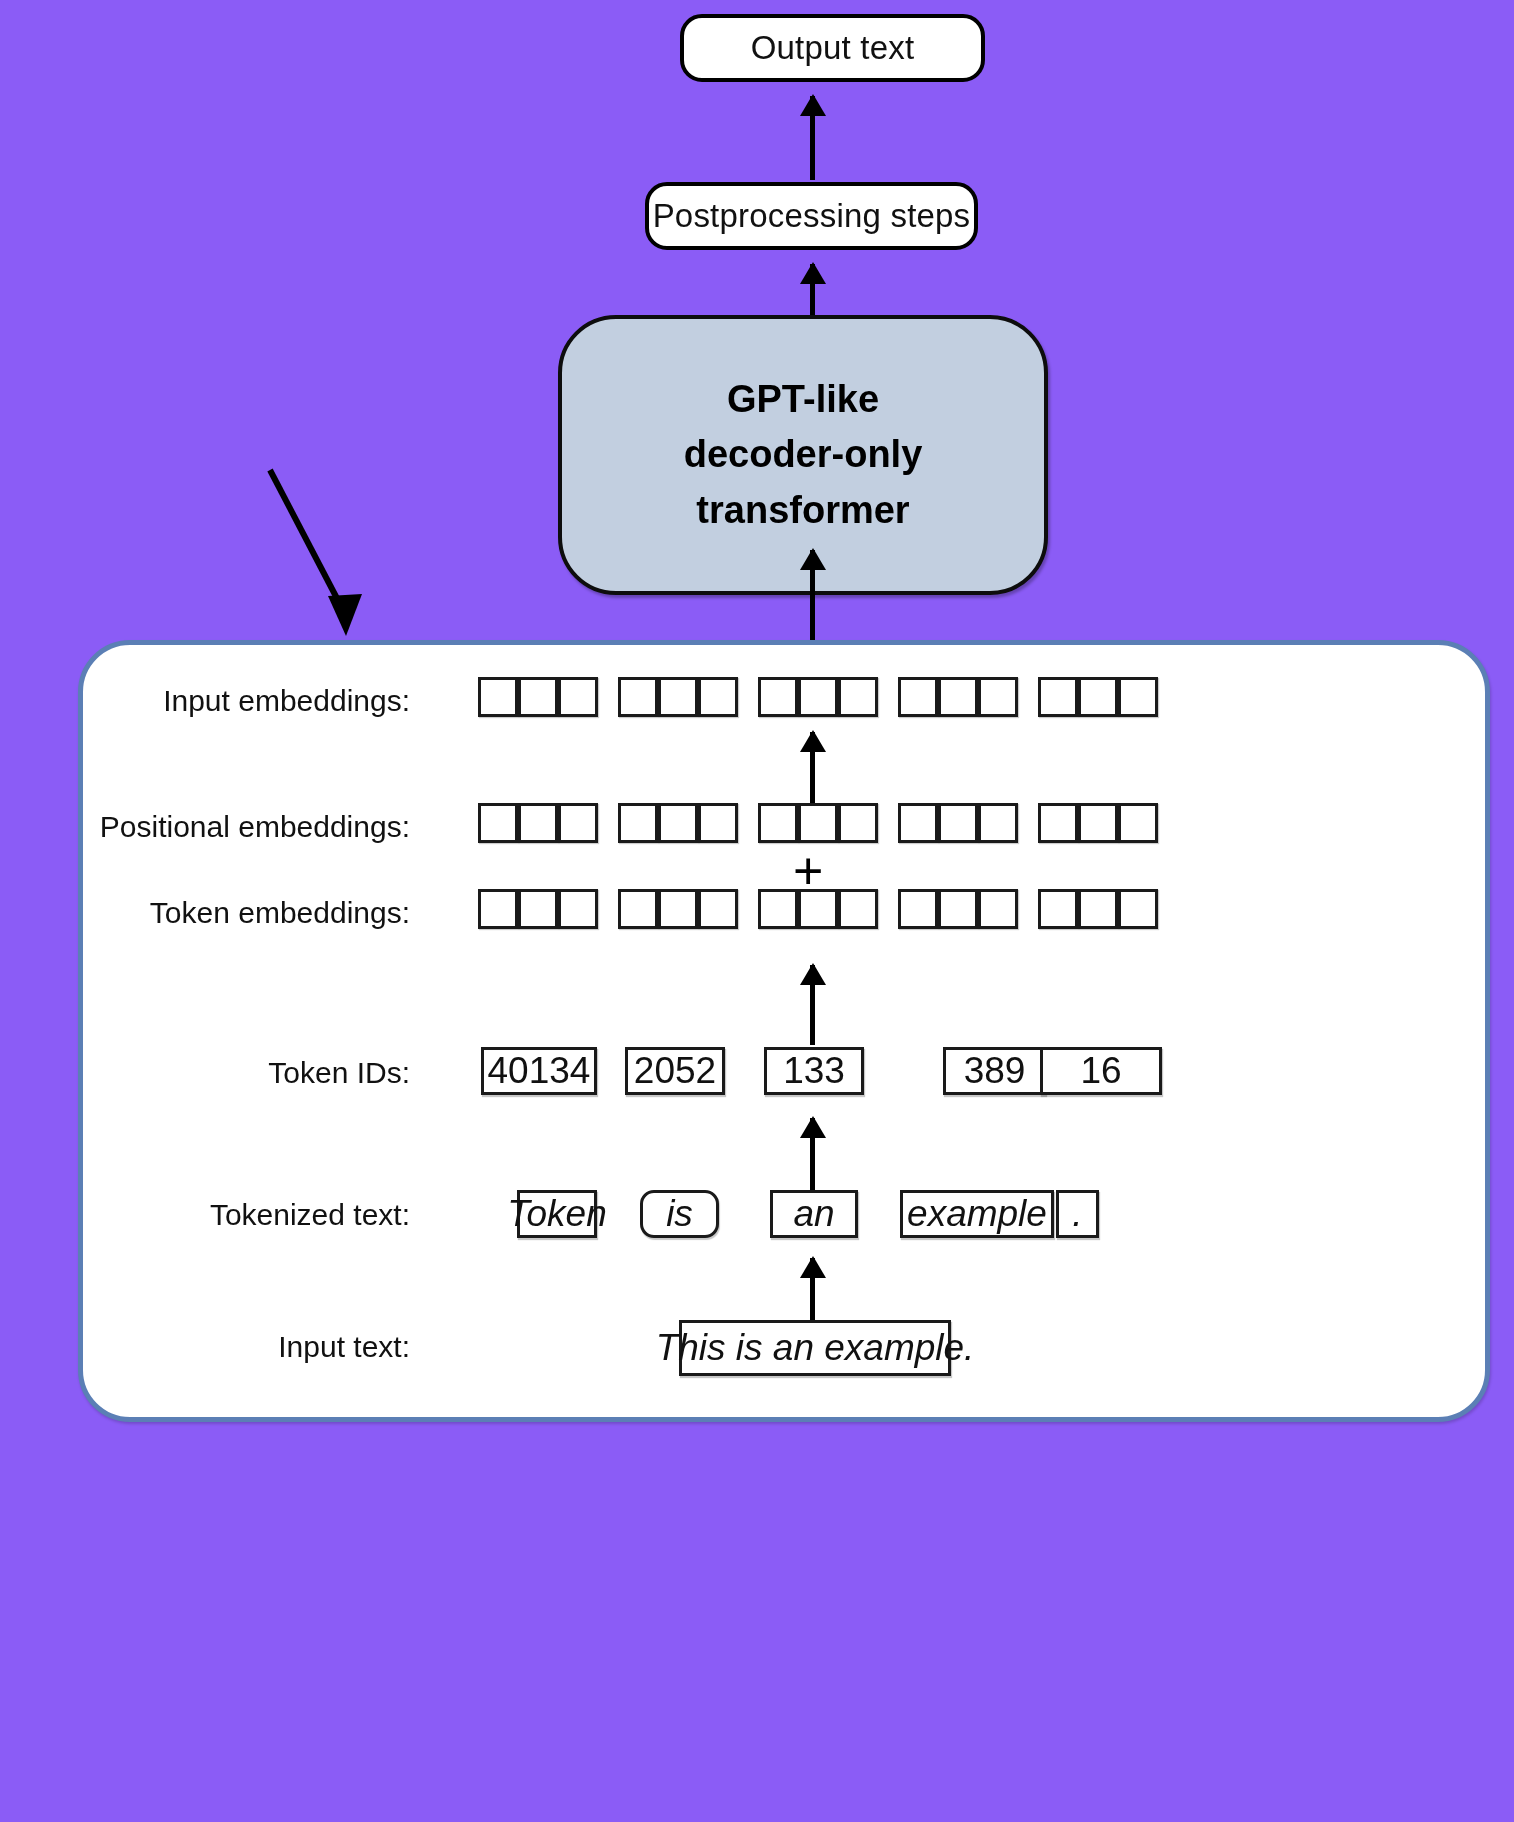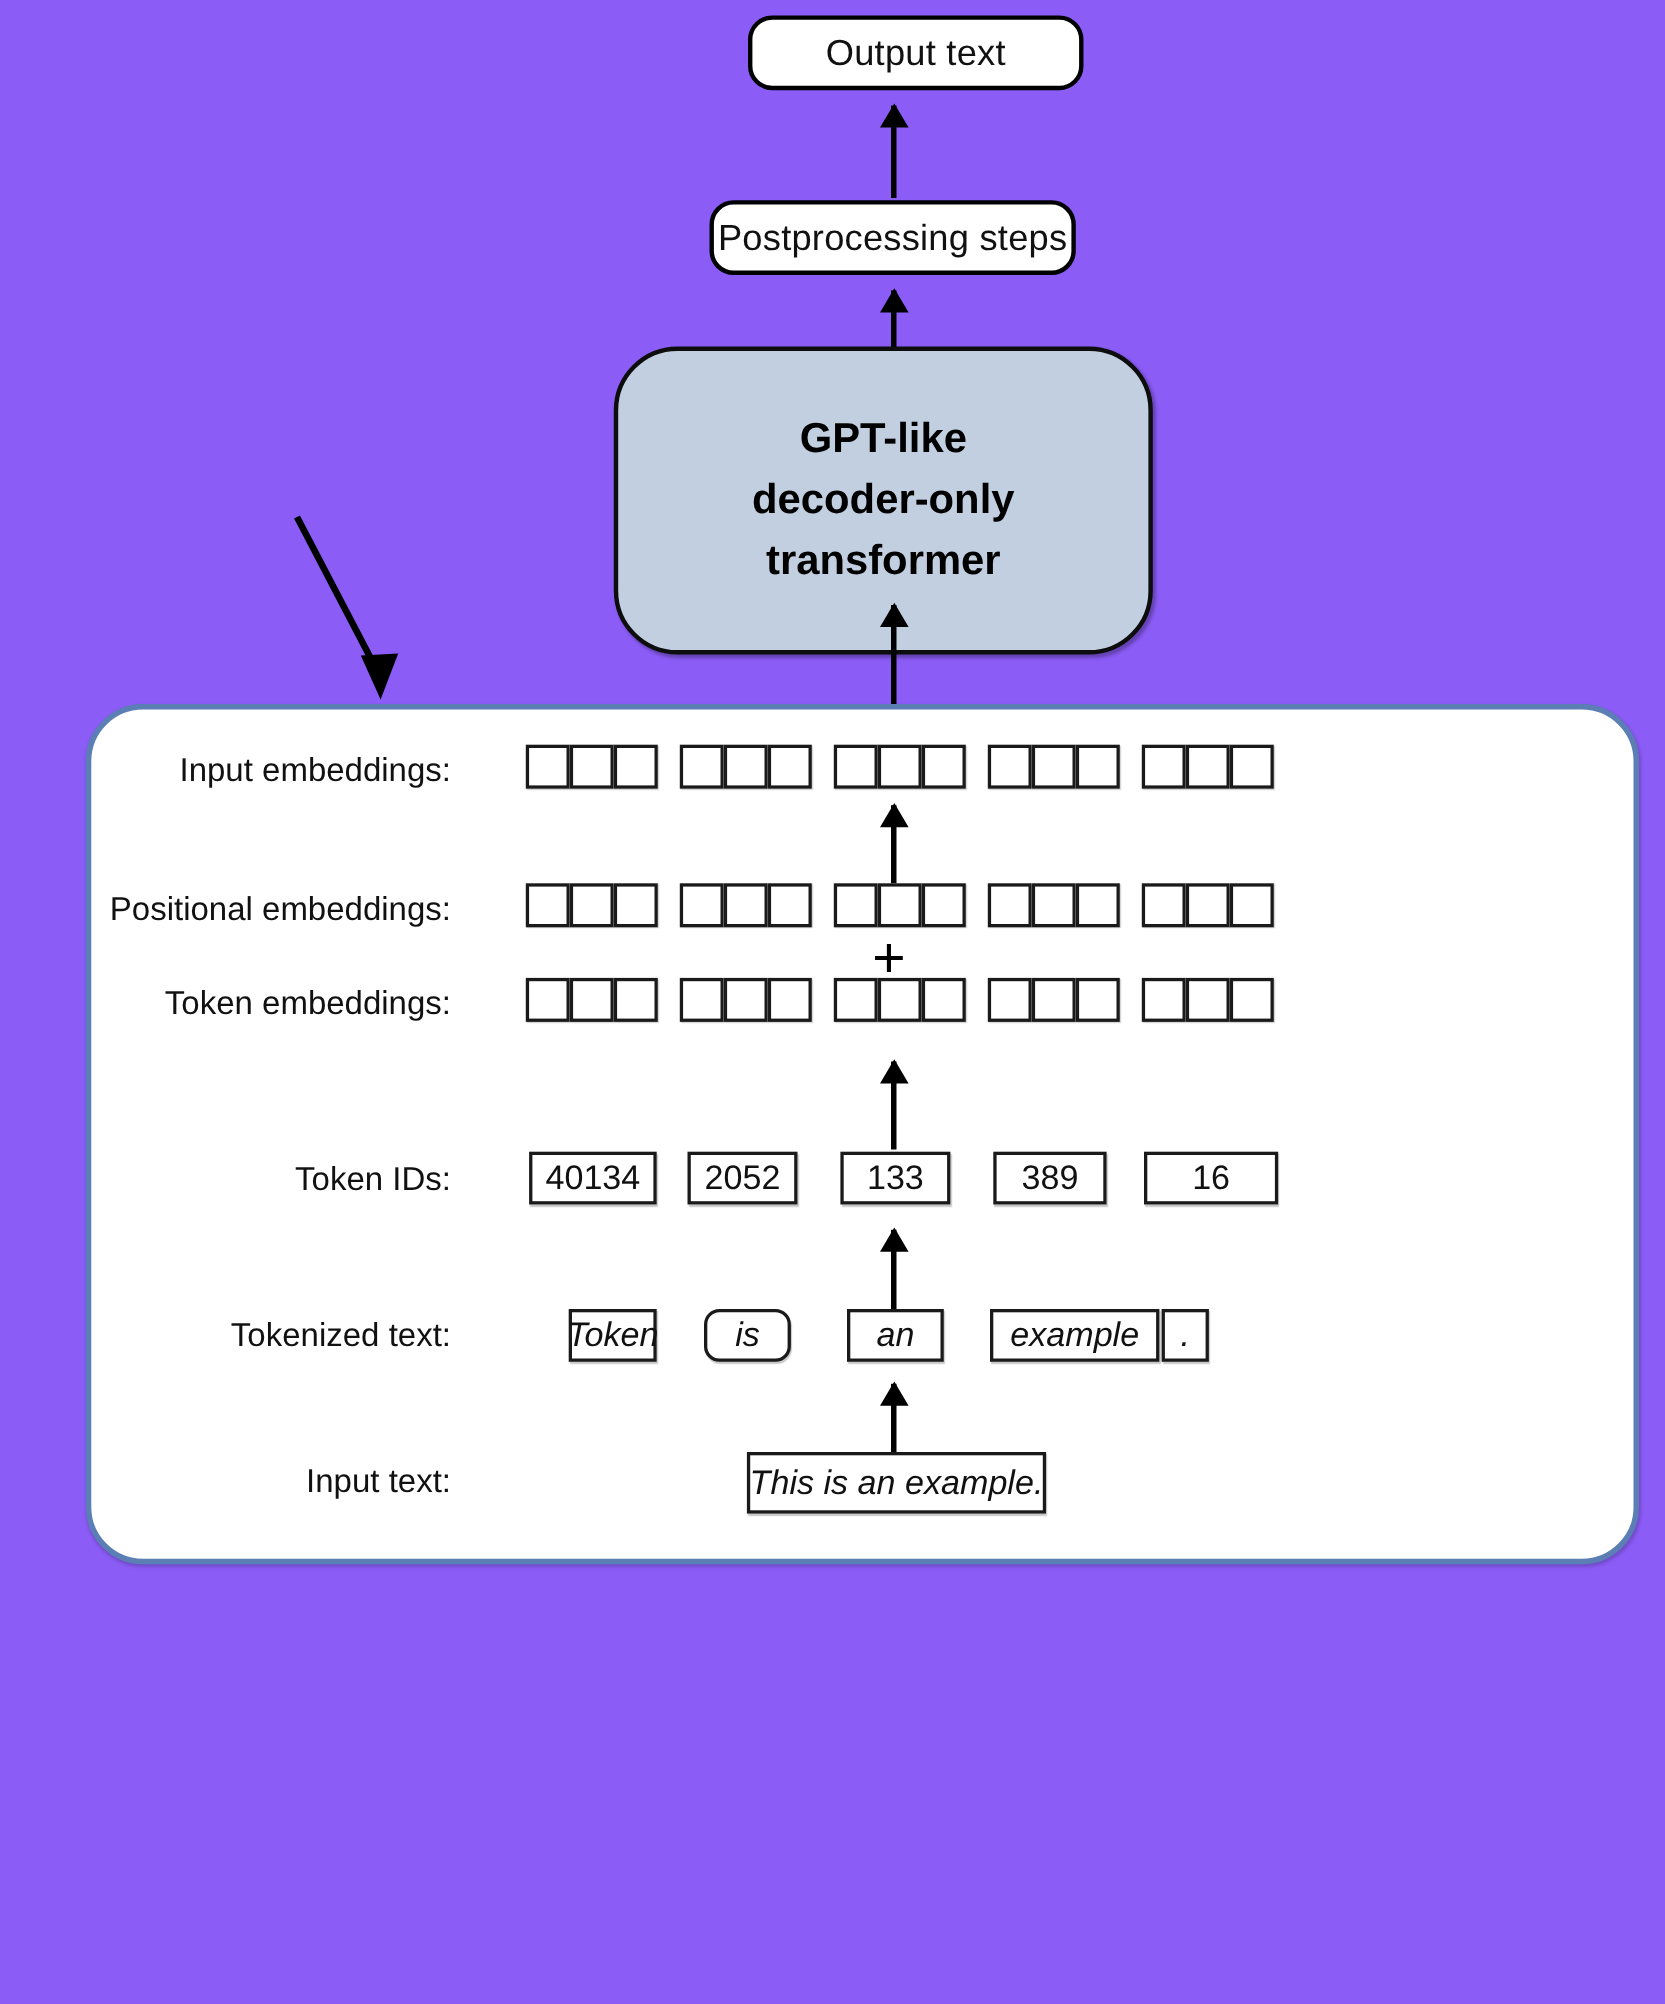--- a/index.html
+++ b/index.html
@@ -117,21 +117,21 @@
   .vbox {
     position: absolute;
     border: 3px solid #1a1a1a;
     background: #fff;
     box-sizing: border-box;
     display: flex;
     align-items: center;
     justify-content: center;
     box-shadow: 1px 2px 1px rgba(0,0,0,0.22);
   }
-  .vbox span { font-size: 31px; color: #111; white-space: nowrap; }
+  .vbox span { font-size: 37px; color: #111; white-space: nowrap; }
   .vbox.italic span { font-style: italic; }
 
   
   .plus {
     position: absolute;
     font-size: 52px;
     line-height: 1;
     color: #000;
     font-weight: 400;
   }
@@ -302,21 +302,21 @@
 
   <div class="vbox" style="left:481px; top:1047px; width:116px; height:48px;">
     <span>40134</span>
   </div>
   <div class="vbox" style="left:625px; top:1047px; width:100px; height:48px;">
     <span>2052</span>
   </div>
   <div class="vbox" style="left:764px; top:1047px; width:100px; height:48px;">
     <span>133</span>
   </div>
-  <div class="vbox" style="left:903px; top:1047px; width:103px; height:48px;text-align:right;">
+  <div class="vbox" style="left:943px; top:1047px; width:103px; height:48px;text-align:right;">
     <span>389</span>
   </div>
   <div class="vbox" style="left:1040px; top:1047px; width:122px; height:48px;">
     <span>16</span>
   </div>
 
   <div class="arrow-up" style="left:810px; top:1118px; height:72px;">
     <div class="arrow-shaft" style="height:72px;"></div>
     <div class="arrow-head" style="top:-2px;"></div>
   </div>

